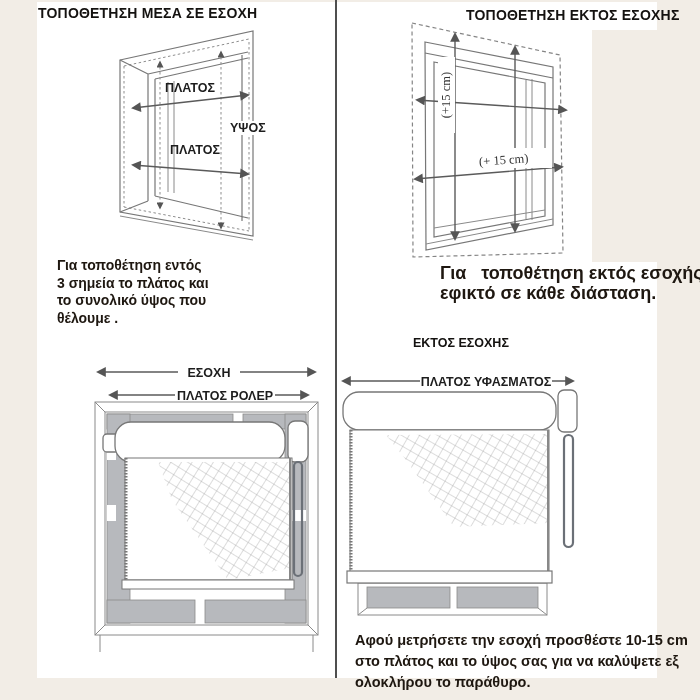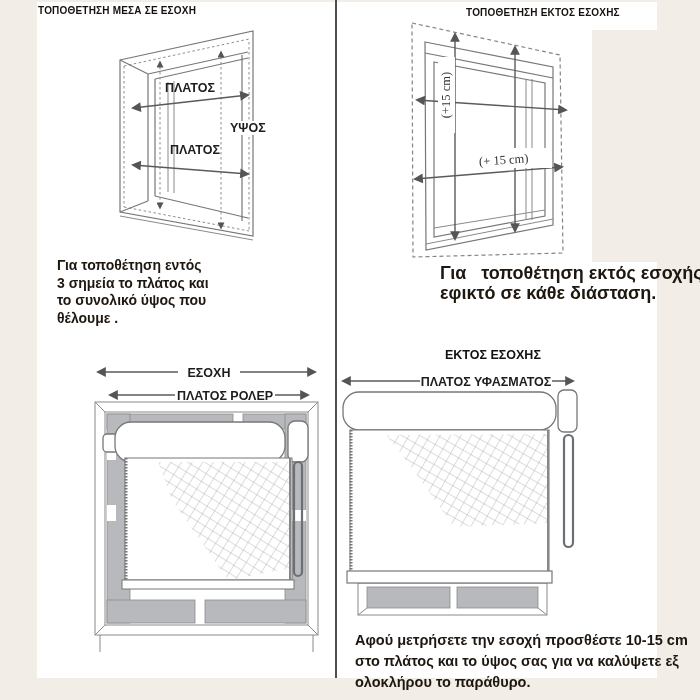--- a/index.html
+++ b/index.html
@@ -6,21 +6,21 @@
   body{
     width:700px;height:700px;position:relative;
     background:#f2ede6;
     font-family:"Liberation Sans", sans-serif;
     overflow:hidden;
   }
   .white-block{position:absolute;background:#ffffff;}
   .warm-patch{position:absolute;background:#f2ede6;}
   .divider{position:absolute;background:#4f4f4f;}
   .title{
-    position:absolute;font-weight:bold;font-size:10px;color:#141210;
+    position:absolute;font-weight:bold;font-size:14px;color:#141210;
     letter-spacing:.2px;white-space:pre;
   }
   .subtitle{
     position:absolute;font-weight:bold;font-size:12.5px;color:#141210;white-space:pre;
   }
   .caption{position:absolute;color:#1e1710;font-weight:bold;}
   .caption div{white-space:pre;}
   .cap-tl{font-size:14px;line-height:17.5px;}
   .cap-tr{font-size:18px;line-height:20px;}
   .cap-br{font-size:14.5px;line-height:21px;}
@@ -45,21 +45,21 @@
 </head>
 <body>
 
 <div class="white-block" style="left:37px;top:2px;width:298px;height:676px;"></div>
 <div class="white-block" style="left:336px;top:2px;width:321px;height:676px;"></div>
 <div class="warm-patch" style="left:592px;top:30px;width:108px;height:232px;"></div>
 <div class="divider" style="left:335px;top:0;width:2px;height:678px;"></div>
 
 <div class="title" style="left:38px;top:5px;">ΤΟΠΟΘΕΤΗΣΗ ΜΕΣΑ ΣΕ ΕΣΟΧΗ</div>
 <div class="title" style="left:466px;top:7px;">ΤΟΠΟΘΕΤΗΣΗ ΕΚΤΟΣ ΕΣΟΧΗΣ</div>
-<div class="subtitle" style="left:413px;top:348px;margin-left:32px;">ΕΚΤΟΣ ΕΣΟΧΗΣ</div>
+<div class="subtitle" style="left:413px;top:336px;">ΕΚΤΟΣ ΕΣΟΧΗΣ</div>
 
 <svg style="left:37px;top:22px;" width="299" height="238" viewBox="0 0 299 238">
   <defs>
     <marker id="arrTL" viewBox="0 0 10 10" refX="8" refY="5" markerWidth="9" markerHeight="7" orient="auto-start-reverse">
       <path d="M0,0 L10,5 L0,10 z" fill="#555"></path>
     </marker>
   </defs>
 
   <path class="ln" d="M83,38 L216,9 L216,214 L83,190 Z"></path>
   <path class="dash" d="M87,44 L212,17 M87,44 L87,185 M212,20 L212,209 M87,185 L212,209"></path>

